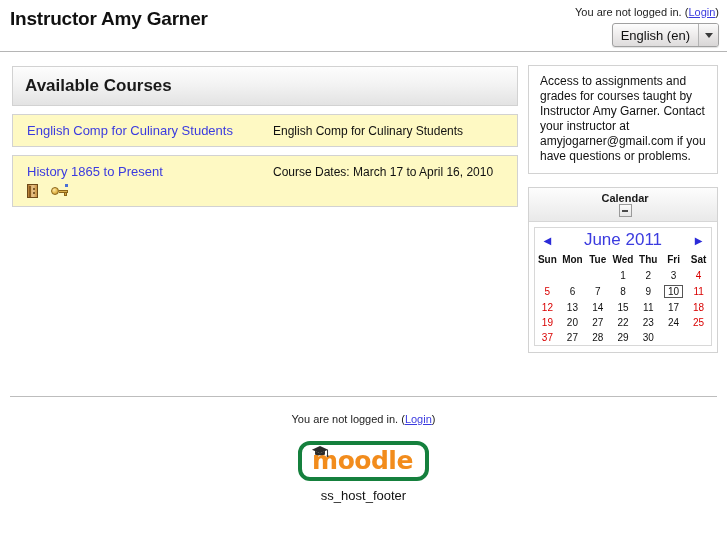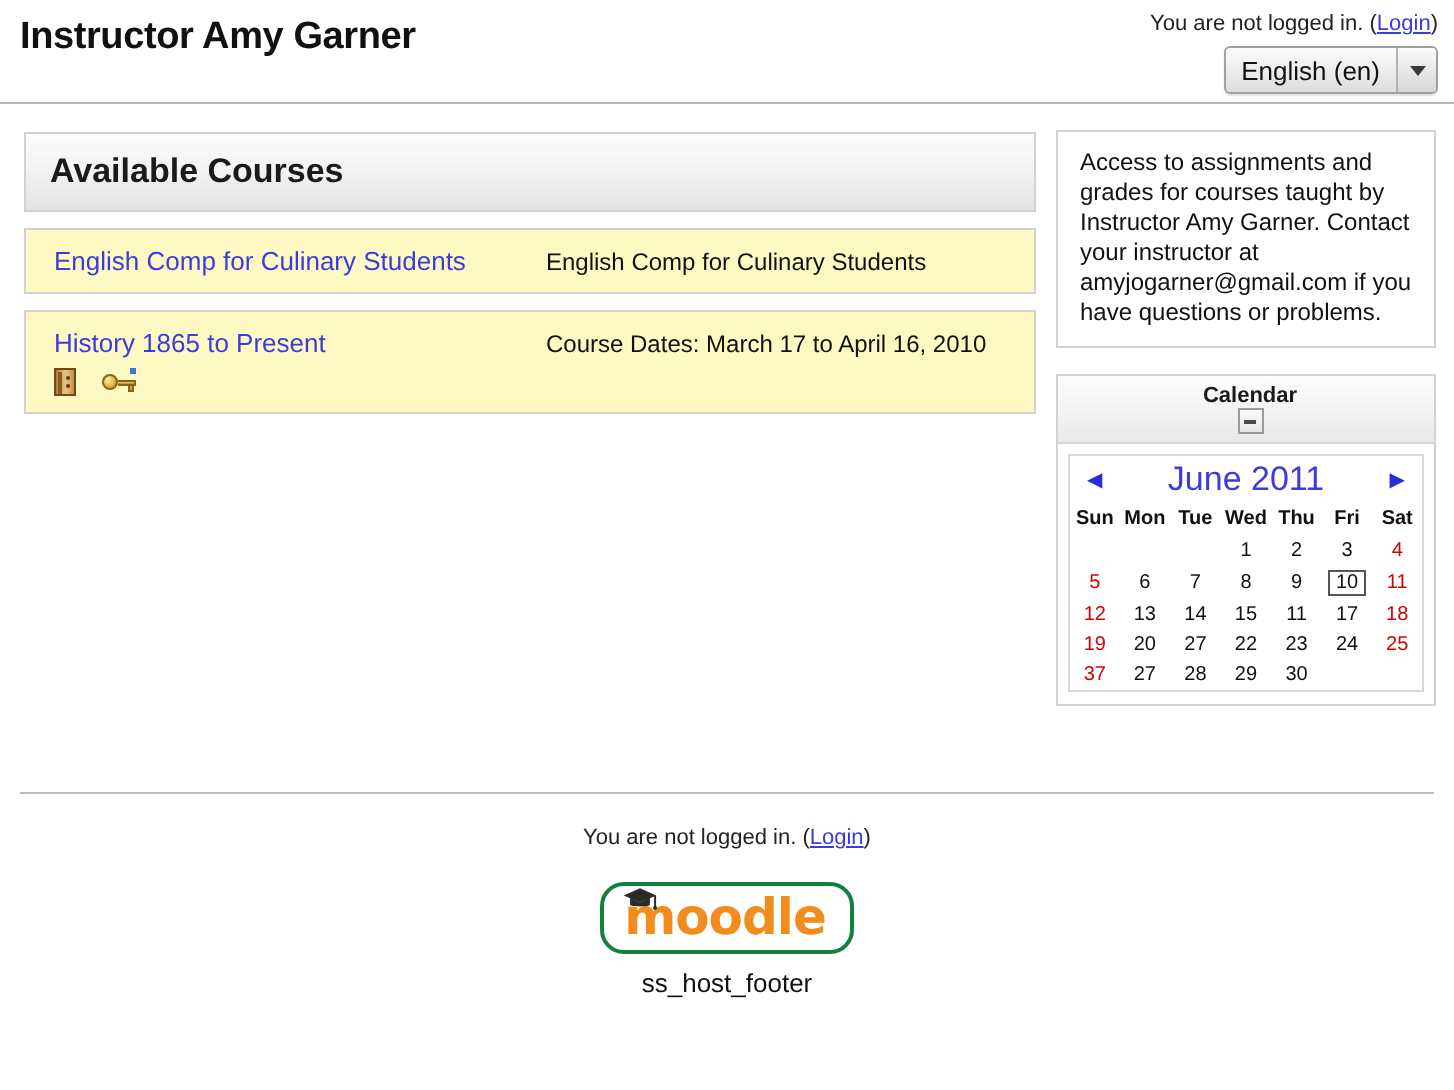--- a/index.html
+++ b/index.html
@@ -316,21 +316,21 @@
   }
   #footer-login {
     font-size: 11px;
     color: #222;
     margin-bottom: 16px;
   }
   #footer-login a { color: #3b3bdf; text-decoration: underline; }
 
   .moodle-logo {
     display: inline-block;
-    border: 2px solid #15803d;
+    border: 4px solid #15803d;
     border-radius: 12px;
     padding: 3px 12px 4px 10px;
     background: #ffffff;
     position: relative;
     line-height: 1;
   }
   .moodle-logo .logo-text {
     font-family: "DejaVu Sans", sans-serif;
     font-size: 25px;
     font-weight: bold;

